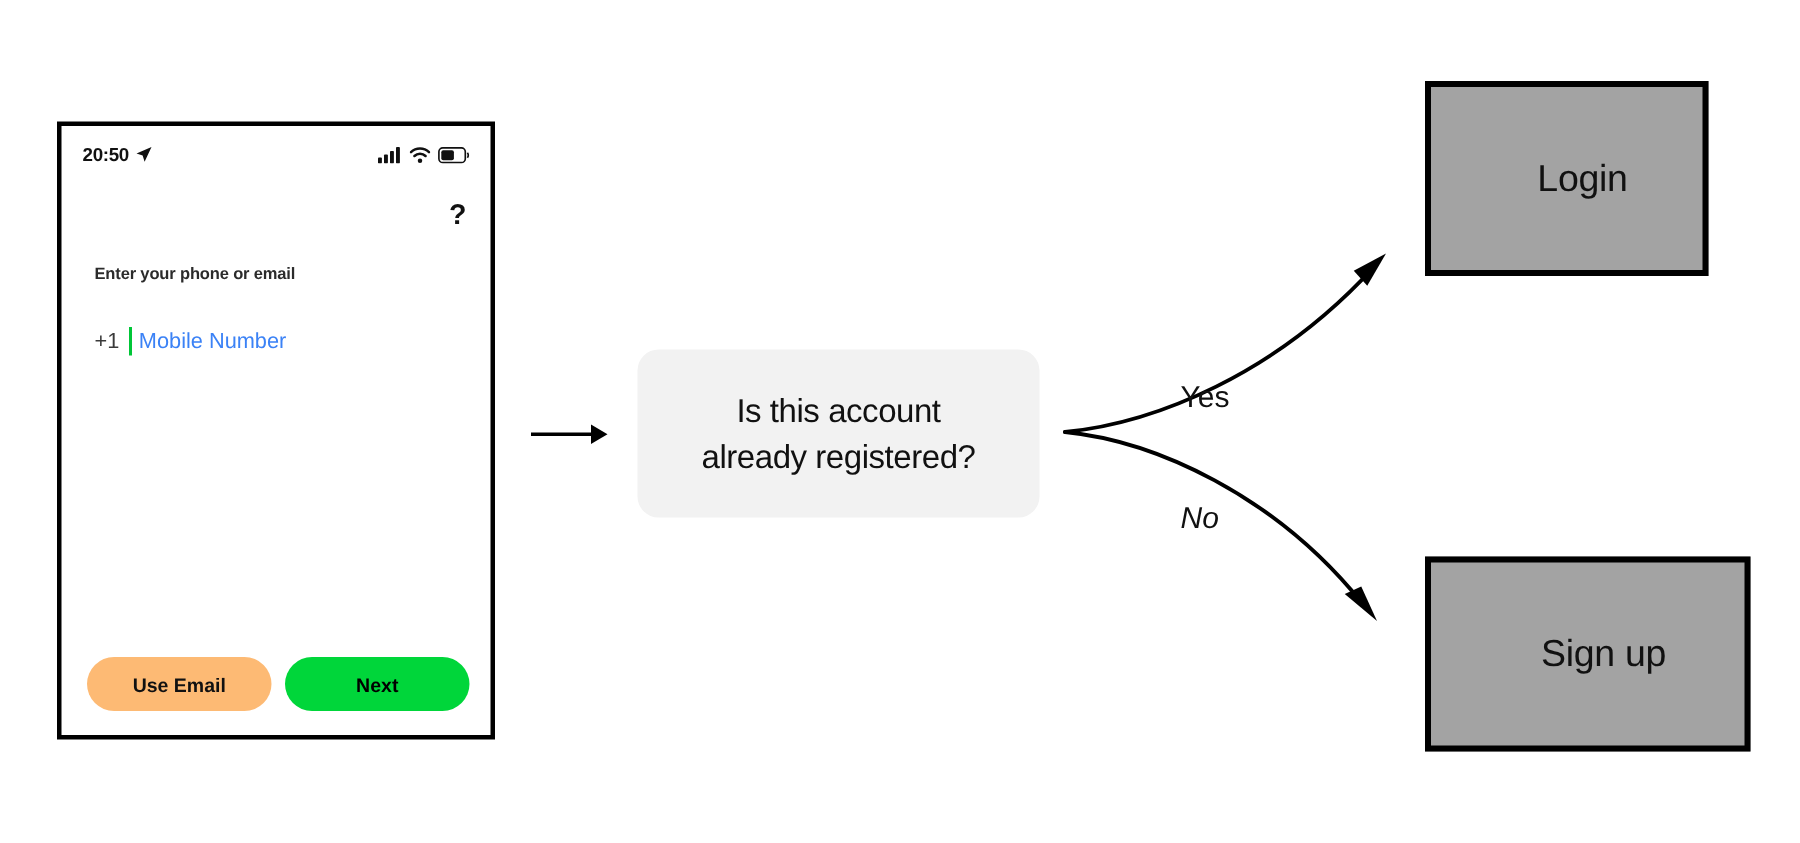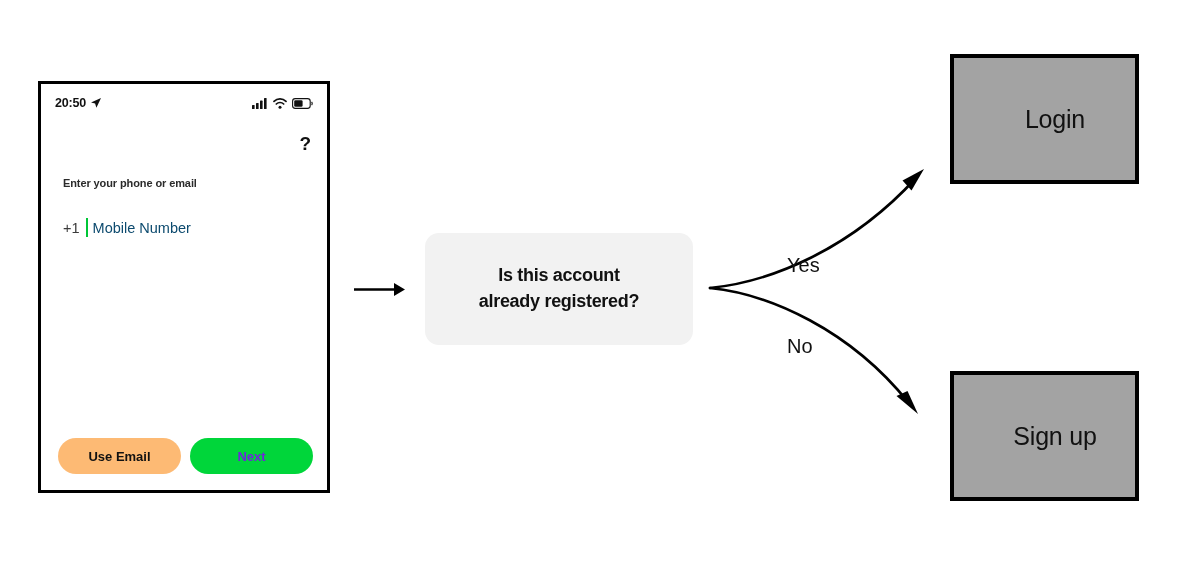--- a/index.html
+++ b/index.html
@@ -92,21 +92,21 @@
     font-weight: 400;
   }
   .caret {
     display: inline-block;
     width: 2px;
     height: 19px;
     background: #00c637;
     margin: 0 5px 0 6px;
   }
   .placeholder-text {
-    color: #0c4a6e;
+    color: #3b82f6;
     font-weight: 400;
   }
 
   .phone-buttons {
     position: absolute;
     left: 17px;
     bottom: 16px;
     display: flex;
     gap: 9px;
   }
@@ -123,21 +123,21 @@
     cursor: pointer;
     padding: 0;
     font-family: "Liberation Sans", sans-serif;
   }
   .btn-secondary {
     background: #fdba74;
     color: #111111;
   }
   .btn-primary {
     background: #00d63a;
-    color: #6d28d9;
+    color: #000000;
   }
 
   
   .flow-arrow-straight {
     position: absolute;
     left: 350px;
     top: 272px;
   }
 
   .decision-box {
@@ -148,42 +148,42 @@
     height: 112px;
     background: #f2f2f2;
     border-radius: 14px;
     display: flex;
     align-items: center;
     justify-content: center;
     text-align: center;
     box-sizing: border-box;
   }
   .decision-text {
-    font-size: 18px;
-    font-weight: bold;
+    font-size: 22px;
+    font-weight: normal;
     color: #111111;
     line-height: 1.42;
     letter-spacing: -0.3px;
     white-space: pre-line;
   }
 
   .branch-svg {
     position: absolute;
     left: 700px;
     top: 150px;
   }
 
   .branch-label {
     position: absolute;
     font-size: 20px;
     color: #111111;
     font-weight: 400;
   }
   .label-yes { left: 787px; top: 212px; margin-top: 42px; }
-  .label-no  { left: 787px; top: 335px; }
+  .label-no  { left: 787px; top: 335px; font-style: italic; }
 
   .terminal-box {
     position: absolute;
     border: 4px solid #000000;
     background: #a3a3a3;
     display: flex;
     align-items: center;
     justify-content: center;
     box-sizing: border-box;
     padding-left: 21px;
@@ -196,21 +196,21 @@
   }
   .box-login {
     left: 950px;
     top: 54px;
     width: 189px;
     height: 130px;
   }
   .box-signup {
     left: 950px;
     top: 371px;
-    width: 189px;
+    width: 217px;
     height: 130px;
   }
 </style>
 </head>
 <body>
 
 <div class="phone-frame">
 
   <div class="status-bar">
     <div class="status-left">

